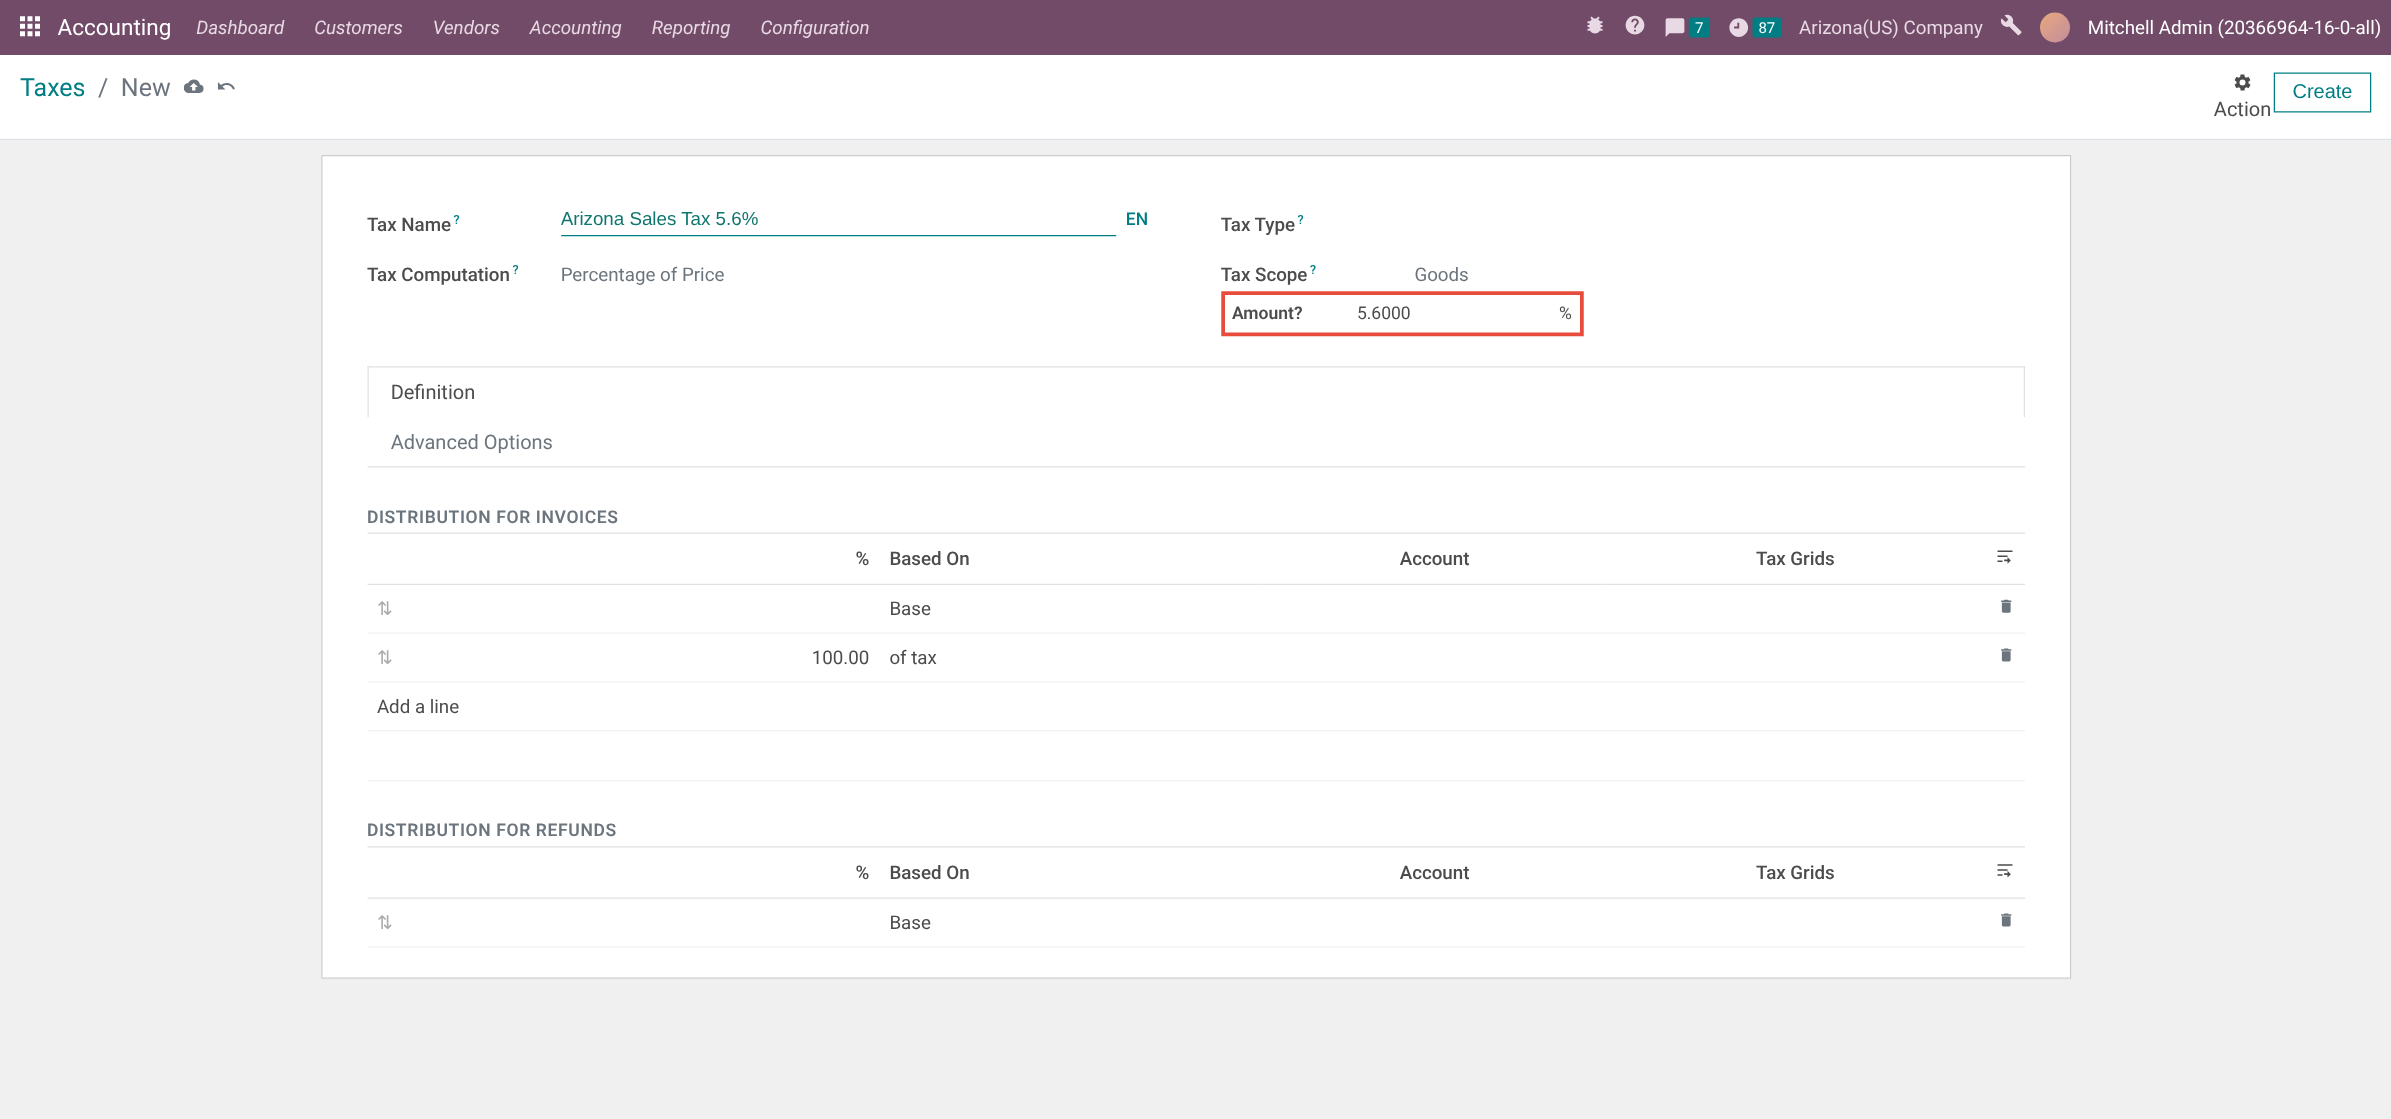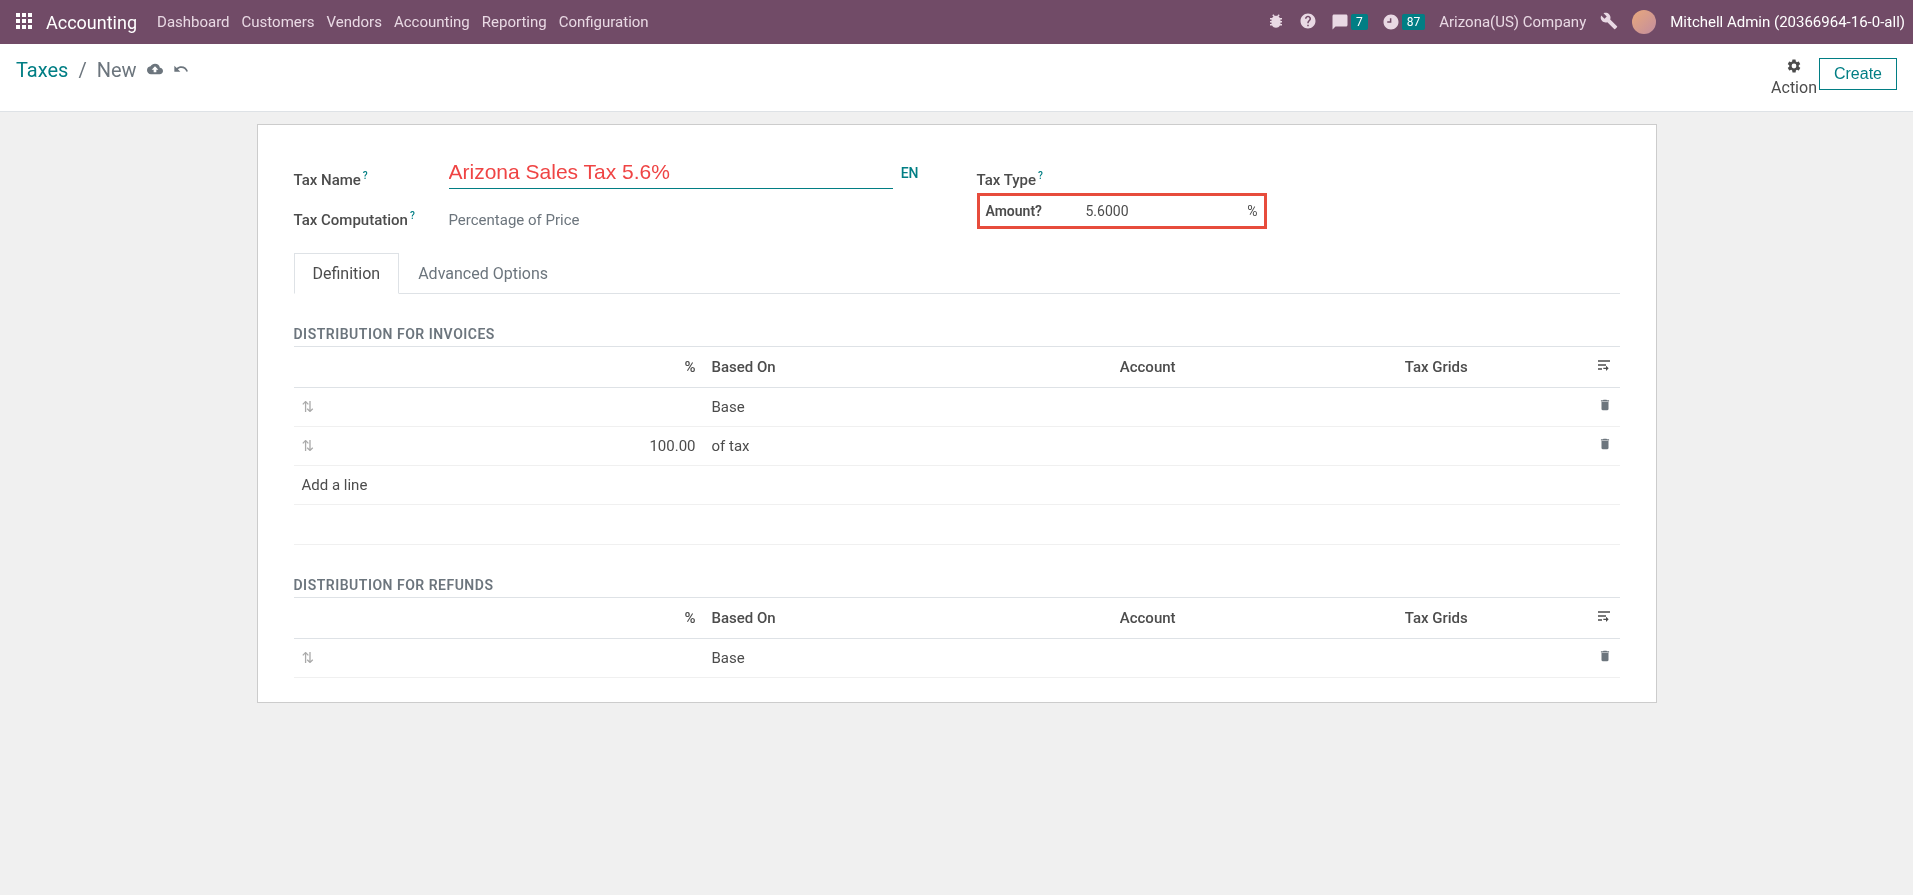--- a/index.html
+++ b/index.html
@@ -2,21 +2,21 @@
 <html><head>
 <meta charset="utf-8">
 <style>
 * { box-sizing: border-box; margin: 0; padding: 0; }
 body { font-family: -apple-system, BlinkMacSystemFont, "Segoe UI", Roboto, sans-serif; font-size: 14px; color: #4c4c4c; background: #f0f0f0; }
 
 .topbar { background: #714b67; color: #fff; display: flex; align-items: center; height: 44px; padding: 0 8px; }
 .topbar .apps-icon { width: 18px; height: 18px; margin: 0 8px; display: grid; grid-template-columns: repeat(3,4px); grid-template-rows: repeat(3,4px); gap: 2px; }
 .topbar .apps-icon span { background: #fff; width: 4px; height: 4px; }
 .topbar .brand { font-size: 18px; margin-right: 20px; margin-left: 4px; }
-.topbar .menu { display: flex; gap: 12px; }
+.topbar .menu { display: flex; gap: 24px; font-style: italic; }
 .topbar .menu a { color: #e9d9e4; text-decoration: none; font-size: 15px; cursor: pointer; }
 .topbar .spacer { flex: 1; }
 .topbar .right { display: flex; align-items: center; gap: 14px; }
 .topbar .right .badge-wrap { position: relative; display: flex; align-items: center; }
 .topbar .badge { background: #017e84; color: #fff; padding: 1px 5px; border-radius: 2px; font-size: 12px; margin-left: 2px; }
 .topbar .company { color: #e9d9e4; font-size: 15px; }
 .topbar .avatar { width: 24px; height: 24px; border-radius: 50%; background: linear-gradient(135deg,#e8a87c,#c38d9e); display:inline-block; }
 .topbar .user { color: #fff; font-size: 15px; }
 .topbar svg { fill: #e9d9e4; }
 
@@ -30,31 +30,31 @@
 .create-btn { border: 1px solid #017e84; color: #017e84; background: #fff; padding: 6px 14px; font-size: 16px; cursor: pointer; }
 
 .sheet-wrap { padding: 0 0; height: calc(895px - 44px - 60px); overflow-y: scroll; }
 .sheet { background: #fff; border: 1px solid #ccc; max-width: 1400px; margin: 12px auto; padding: 24px 36px; }
 
 .form-grid { display: grid; grid-template-columns: 1fr 1fr; gap: 0 40px; }
 .field-row { display: flex; align-items: flex-end; min-height: 40px; }
 .field-row .label { width: 155px; font-size: 15px; color: #4c4c4c; font-weight: 500; }
 .field-row .label .help { color: #017e84; font-size: 10px; vertical-align: super; margin-left: 2px; }
 .field-row .value { flex: 1; font-size: 15px; color: #6c757d; }
-.field-row input.text-input { border: none; border-bottom: 1px solid #017e84; font-size: 21px; padding: 4px 0; width: 100%; outline: none; color: #ef4444; }
+.field-row input.text-input { border: none; border-bottom: 1px solid #017e84; font-size: 15px; padding: 4px 0; width: 100%; outline: none; color: #0f766e; }
 .field-row .en-badge { color: #017e84; font-weight: 500; font-size: 14px; margin-left: 8px; }
 .field-row .input-wrap { display: flex; align-items: center; flex: 1; max-width: 470px; }
 
 .highlight-box { border: 3px solid #e74c3c; padding: 2px 6px; display: flex; align-items: center; min-height: 36px; }
 .highlight-box .label { width: 145px; }
 
 .toggle { width: 34px; height: 18px; background: #017e84; border-radius: 10px; position: relative; cursor: pointer; }
 .toggle::after { content:""; position: absolute; right: 2px; top: 2px; width: 14px; height: 14px; background: #fff; border-radius: 50%; }
 
-.tabs { display: flex; border-bottom: 1px solid #dee2e6; margin-top: 24px; }
+.tabs { display: flex; border-bottom: 1px solid #dee2e6; margin-top: 24px; flex-direction: column; }
 .tab { padding: 10px 18px; font-size: 16px; color: #6c757d; cursor: pointer; border: 1px solid transparent; border-bottom: none; }
 .tab.active { border-color: #dee2e6; background: #fff; color: #4c4c4c; border-bottom: 1px solid #fff; margin-bottom: -1px; }
 
 .section-title { font-size: 14px; font-weight: 600; color: #6c757d; letter-spacing: 0.5px; margin-top: 32px; padding-bottom: 4px; border-bottom: 1px solid #dee2e6; }
 
 .dist-table { width: 100%; border-collapse: collapse; font-size: 15px; }
 .dist-table th { text-align: left; font-weight: 500; color: #4c4c4c; padding: 10px 8px; border-bottom: 1px solid #dee2e6; }
 .dist-table th.right { text-align: right; }
 .dist-table th.center { text-align: center; }
 .dist-table td { padding: 10px 8px; border-bottom: 1px solid #f0f0f0; color: #4c4c4c; }
@@ -172,20 +172,24 @@
       <div class="field-row">
         <div class="label"><span>Tax Computation</span><span class="help">?</span></div>
         <div class="value">Percentage of Price</div>
       </div>
     </div>
 
     <div>
       <div class="field-row">
         <div class="label"><span>Tax Type</span><span class="help">?</span></div>
       </div>
+      <div class="field-row">
+        <div class="label"><span>Tax Scope</span><span class="help">?</span></div>
+        <div class="value">Goods</div>
+      </div>
       <div class="highlight-box" style="margin-top:4px; width: 290px;">
         <div class="label" style="width:100px; font-weight:600;"><span>Amount</span><span class="help">?</span></div>
         <div class="value" style="flex:1;">5.6000</div>
         <div style="color:#4c4c4c;">%</div>
       </div>
     </div>
   </div>
 
   <div class="tabs">
     <div class="tab active">Definition</div>

